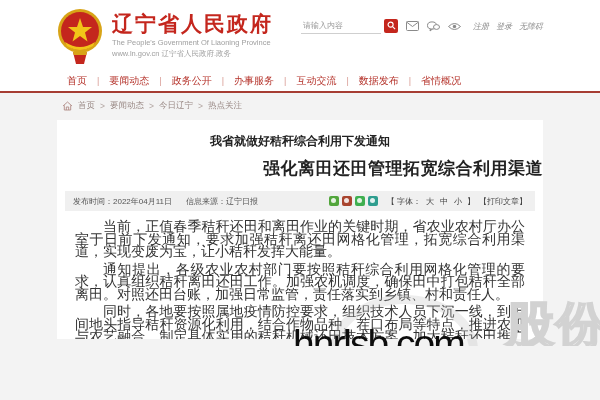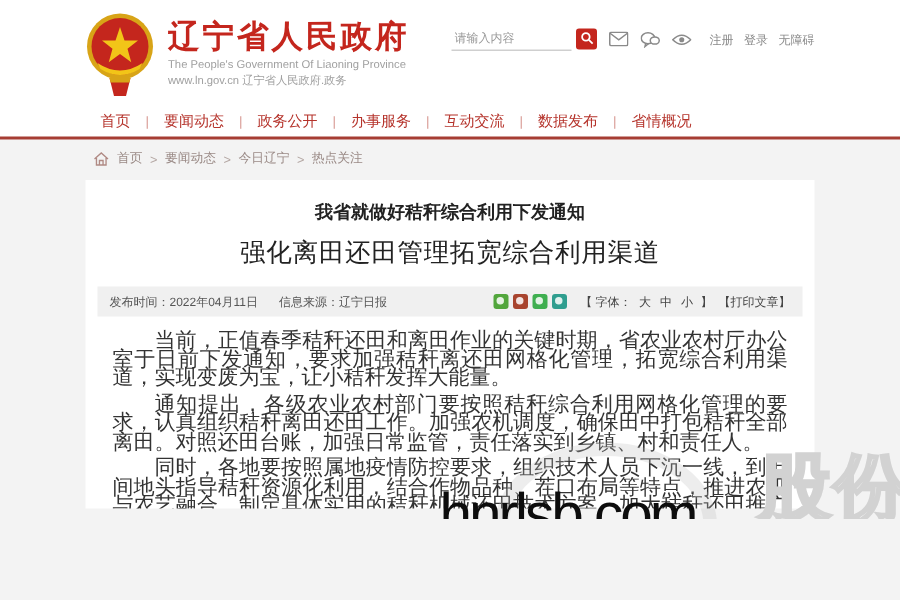--- a/index.html
+++ b/index.html
@@ -16,37 +16,37 @@
   .site-en{color:#a0a0a0;font-size:7.5px;margin-top:3px;}
   .site-url{color:#a0a0a0;font-size:7.5px;margin-top:2px;}
 
   .header-right{margin-left:auto;display:flex;align-items:center;gap:8px;margin-top:-18px;}
   .search-box{display:flex;align-items:flex-start;}
   .search-input{width:76px;height:14px;border:none;border-bottom:1px solid #cfcfcf;font-size:8px;color:#666;outline:none;background:transparent;padding:0 2px;}
   .search-input::placeholder{color:#999;}
   .search-btn{width:14px;height:14px;background:#c4261d;border:none;border-radius:2px;margin-left:3px;display:flex;align-items:center;justify-content:center;cursor:pointer;padding:0;}
   .hicon{width:13px;height:13px;display:inline-flex;align-items:center;justify-content:center;color:#8a8a8a;}
   .top-links{display:flex;gap:7px;font-size:8px;color:#8a8a8a;margin-left:4px;}
-  .top-links span{cursor:pointer;}
+  .top-links span{cursor:pointer;font-style:italic;}
 
   
   .nav{background:#fff;border-bottom:2px solid #a63d33;height:21px;display:flex;align-items:center;padding-left:57px;gap:0;}
   .nav-item{color:#b5332b;font-size:10px;padding:0 10px;cursor:pointer;white-space:nowrap;}
   .nav-sep{color:#d89a93;font-size:9px;}
 
   
   .breadcrumb{height:26px;display:flex;align-items:center;padding-left:62px;font-size:8.5px;color:#9a8a86;gap:5px;}
   .crumb{cursor:pointer;}
   .crumb-sep{color:#b3a6a2;}
 
   
   .card{position:absolute;left:57px;right:57px;top:120px;bottom:7px;background:#fff;overflow:hidden;}
   .title-wrap{text-align:center;padding-top:13px;}
   .article-subtitle{font-size:12px;font-weight:bold;color:#222;font-family:Liberation Serif, serif;}
-  .article-title{font-size:17px;font-weight:normal;color:#222;margin-top:7px;letter-spacing:0.5px;}
+  .article-title{font-size:17px;font-weight:bold;color:#222;margin-top:7px;letter-spacing:0.5px;text-align:right;}
 
   .meta-bar{margin:11px 8px 0;background:#f0f0f0;height:20px;display:flex;align-items:center;justify-content:space-between;padding:0 8px;font-size:8px;color:#555;}
   .meta-left{display:flex;gap:14px;}
   .meta-right{display:flex;gap:4px;}
   .share-icons{display:flex;gap:3px;margin-right:5px;}
   .sicon{width:10px;height:10px;border-radius:2px;cursor:pointer;position:relative;}
   .sicon::after{content:"";position:absolute;left:2.5px;top:2.5px;width:5px;height:5px;border-radius:50%;background:rgba(255,255,255,.85);}
   .meta-right .ctl{cursor:pointer;color:#444;}
   .meta-right .fsz{cursor:pointer;color:#444;padding:0 1px;}
 

